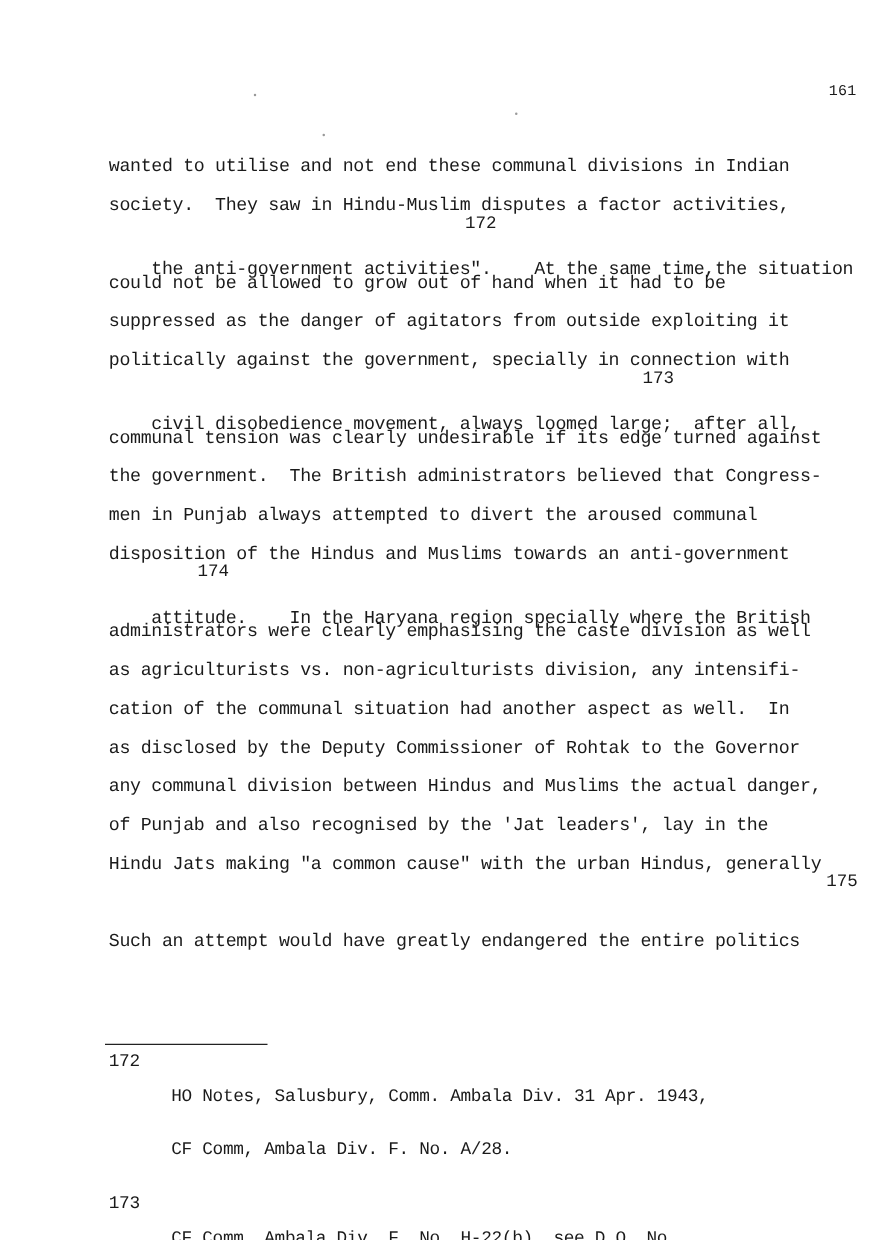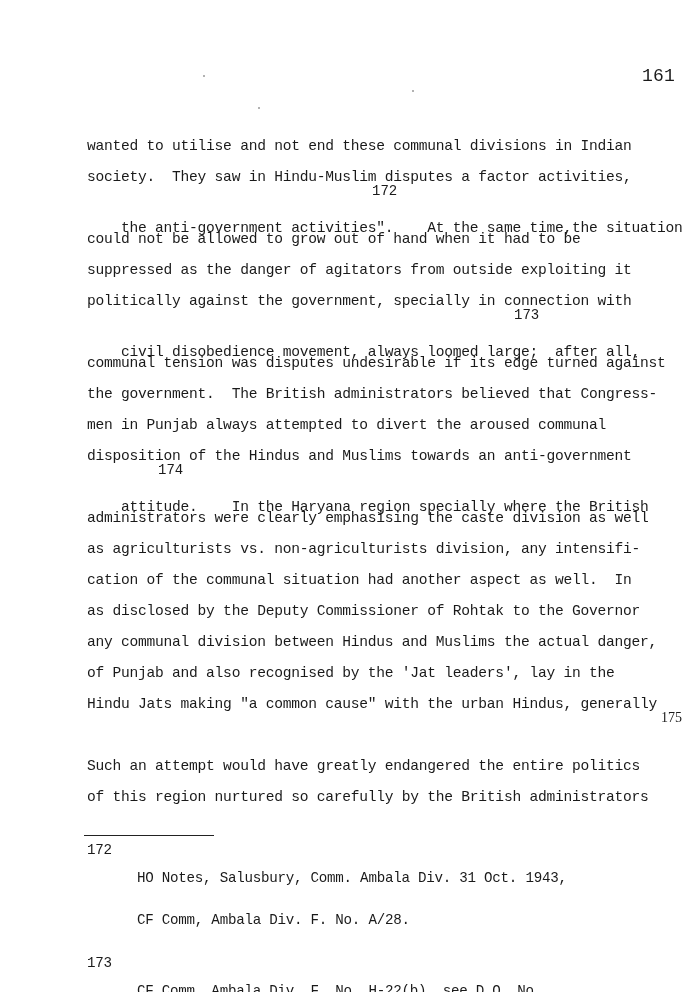--- a/index.html
+++ b/index.html
@@ -11,28 +11,28 @@
       width: 700px;
       height: 992px;
       position: relative;
       overflow: hidden;
       font-family: "Liberation Mono", "DejaVu Sans Mono", monospace;
       color: #1a1a1a;
     }
     .page-number {
       position: absolute;
       top: 66px;
-      left: 642px;
-      font-size: 18px;
+      left: 663px;
+      font-size: 12px;
       letter-spacing: 0.2px;
     }
     .body-text {
       position: absolute;
       left: 87px;
-      top: 136px;
+      top: 124px;
       width: 613px;
     }
     .line {
       position: relative;
       height: 31px;
       line-height: 20px;
       font-size: 14.6px;
       white-space: pre;
       letter-spacing: -0.25px;
     }
@@ -96,49 +96,48 @@
     <span>the anti-government activities".    At the same time,the situation</span>
     <span class="sup" style="left:285px;">172</span>
   </div>
   <div class="line">could not be allowed to grow out of hand when it had to be</div>
   <div class="line">suppressed as the danger of agitators from outside exploiting it</div>
   <div class="line">politically against the government, specially in connection with</div>
   <div class="line">
     <span>civil disobedience movement, always loomed large;  after all,</span>
     <span class="sup" style="left:427px;">173</span>
   </div>
-  <div class="line">communal tension was disputes undesirable if its edge turned against</div>
+  <div class="line">communal tension was clearly undesirable if its edge turned against</div>
   <div class="line">the government.  The British administrators believed that Congress-</div>
   <div class="line">men in Punjab always attempted to divert the aroused communal</div>
   <div class="line">disposition of the Hindus and Muslims towards an anti-government</div>
   <div class="line">
     <span>attitude.    In the Haryana region specially where the British</span>
     <span class="sup" style="left:71px;">174</span>
   </div>
   <div class="line">administrators were clearly emphasising the caste division as well</div>
   <div class="line"><span>as agriculturists </span><span class="u">vs.</span><span> non-agriculturists division, any intensifi-</span></div>
   <div class="line">cation of the communal situation had another aspect as well.  In</div>
   <div class="line">as disclosed by the Deputy Commissioner of Rohtak to the Governor</div>
   <div class="line">any communal division between Hindus and Muslims the actual danger,</div>
   <div class="line">of Punjab and also recognised by the 'Jat leaders', lay in the</div>
   <div class="line">Hindu Jats making "a common cause" with the urban Hindus, generally</div>
   <div class="line">
-    <span class="sup" style="left:574px;font-family:Liberation Serif, serif;">175</span>
+    <span class="sup" style="left:574px;">175</span>
   </div>
   <div class="line">Such an attempt would have greatly endangered the entire politics</div>
-  <div class="line">of this region nurtured so carefully by the British administrators</div>
 </div>
 
 <div class="rule"></div>
 
 <div class="footnotes">
   <div class="fn">
     <div class="fn-num">172</div>
     <div class="fn-text">
-      <div>HO Notes, Salusbury, Comm. Ambala Div. 31 Oct. 1943,</div>
+      <div>HO Notes, Salusbury, Comm. Ambala Div. 31 Apr. 1943,</div>
       <div><span class="u">CF Comm, Ambala Div</span><span>. F. No. A/28.</span></div>
     </div>
   </div>
   <div class="fn">
     <div class="fn-num">173</div>
     <div class="fn-text">
       <div><span class="u">CF Comm, Ambala Div</span><span>. F. No. H-22(b), see D O  No.</span></div>
       
     </div>
   </div>

